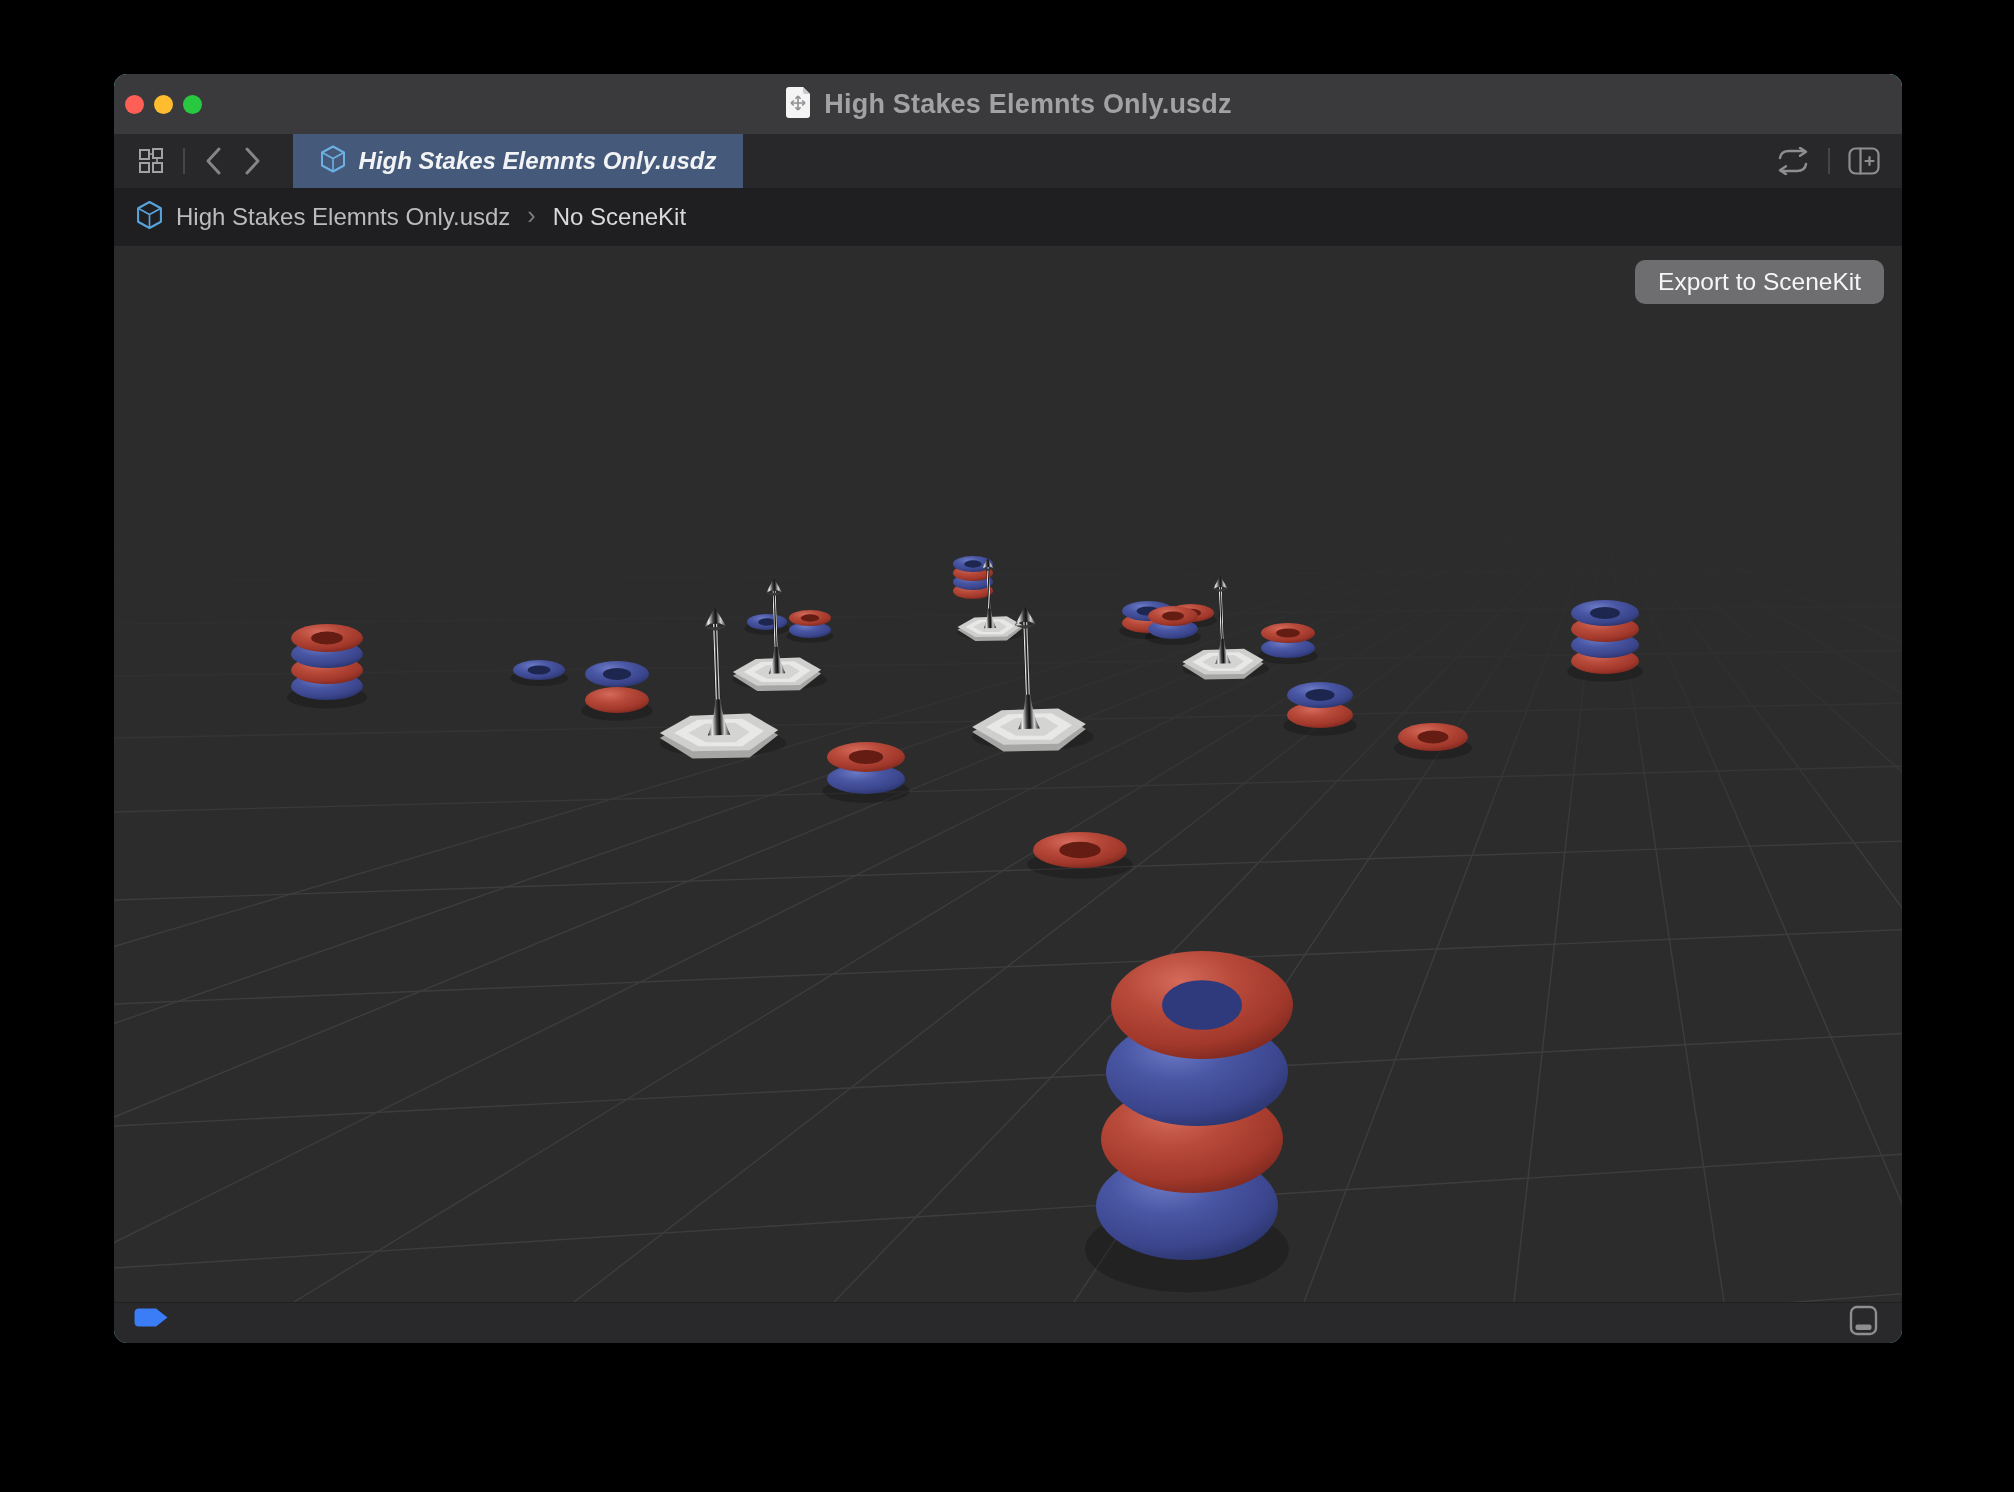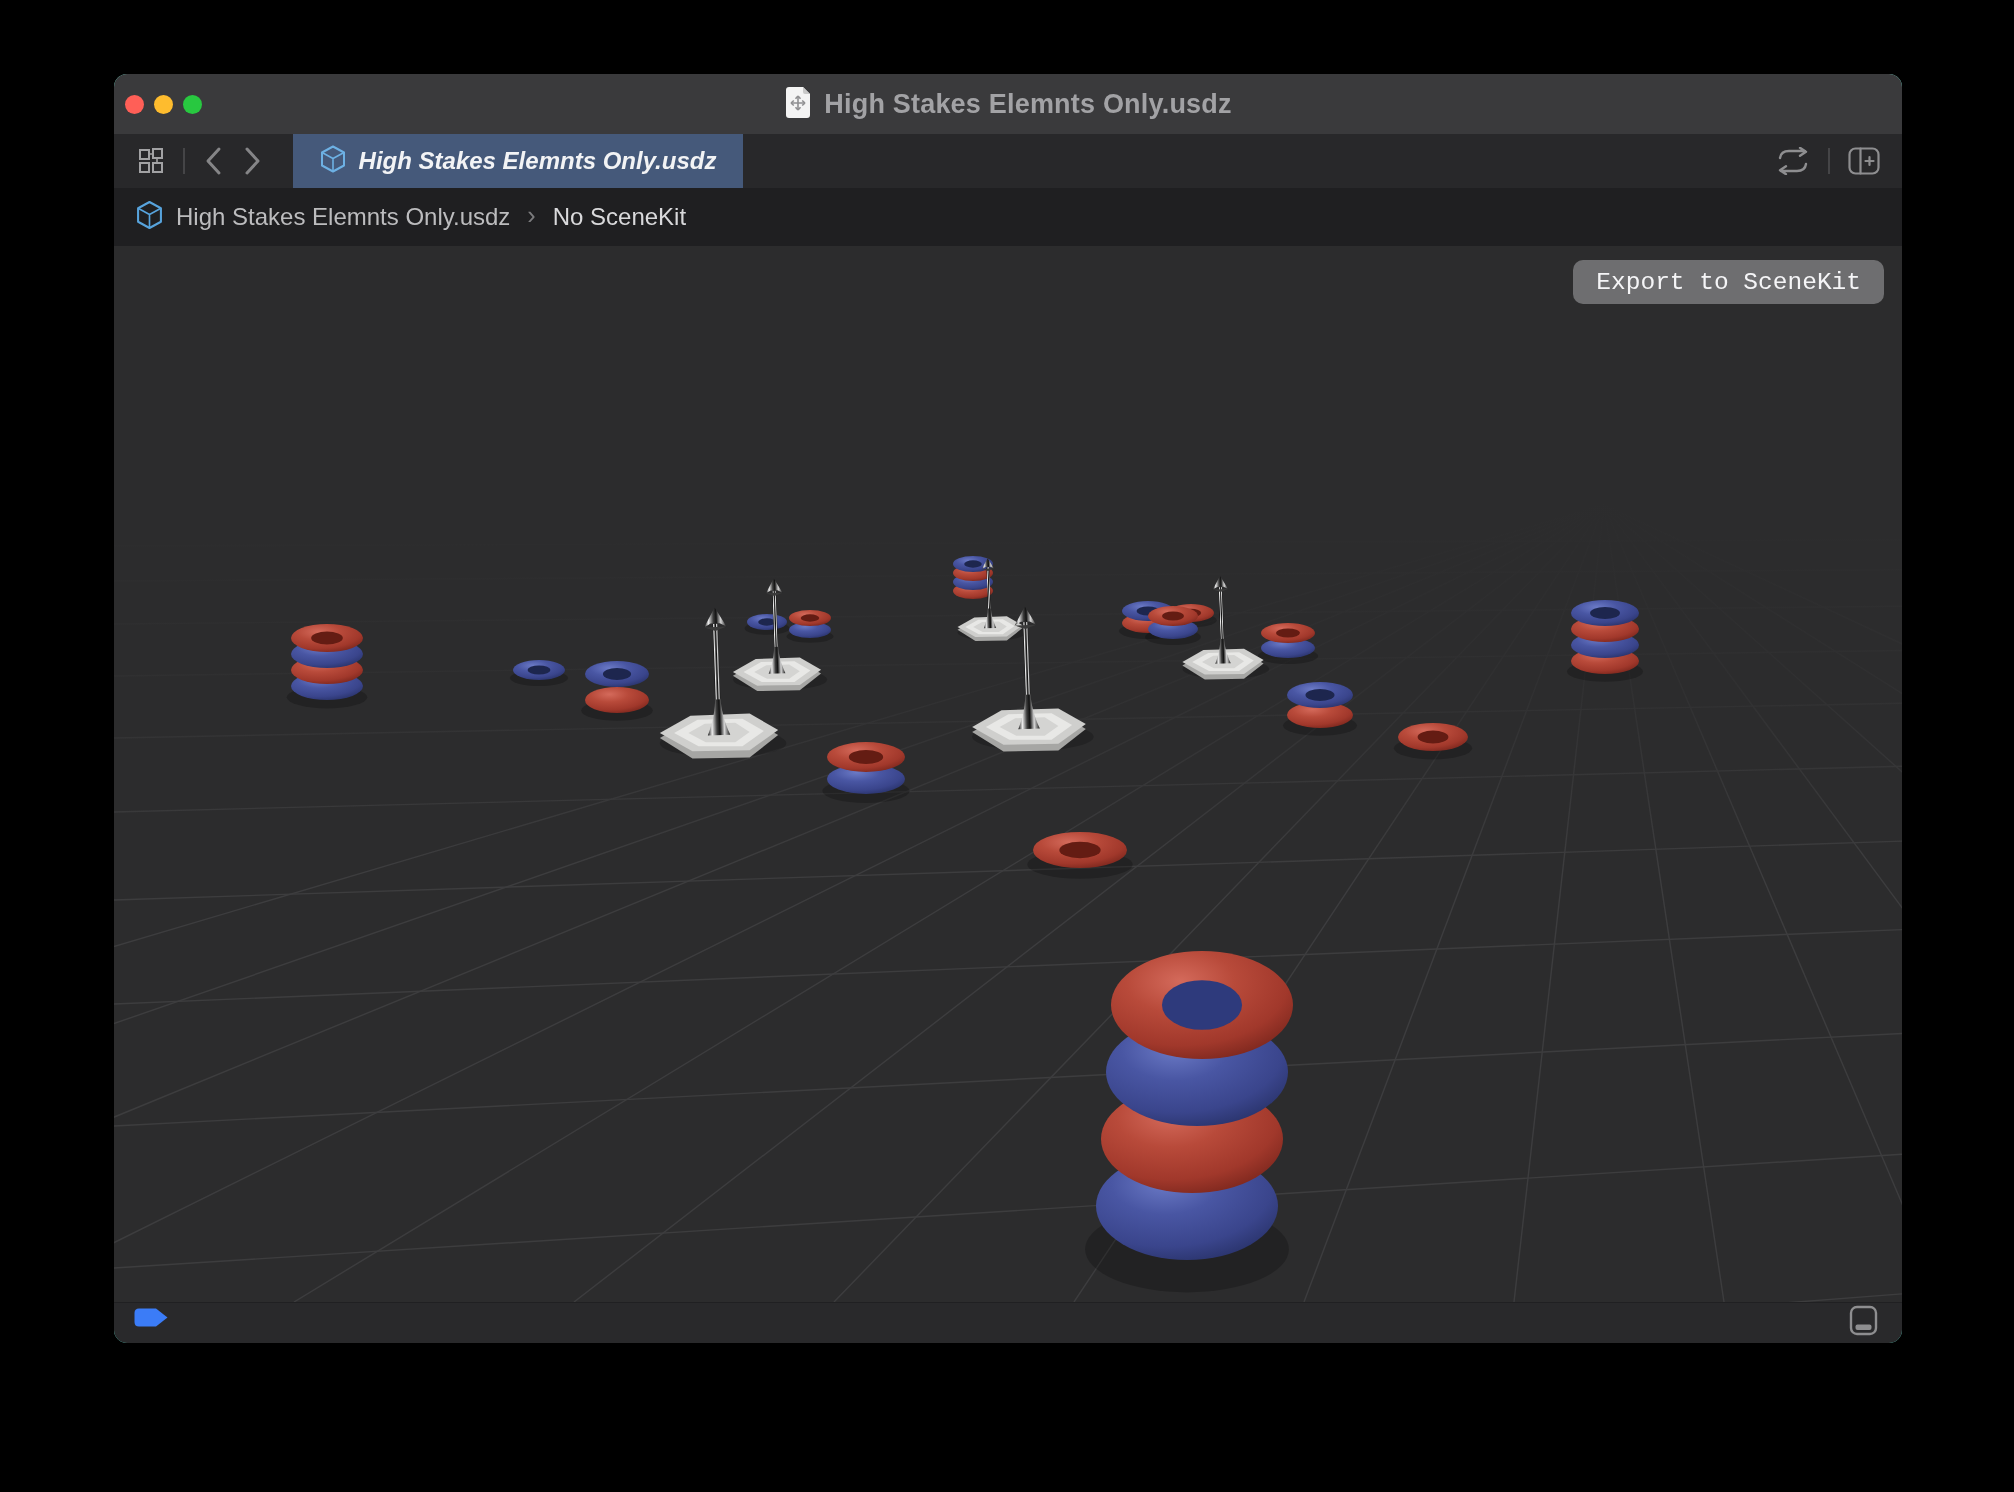--- a/index.html
+++ b/index.html
@@ -38,21 +38,21 @@
   .crumb-file { font-size:24px; color:#bcbcbe; }
   .crumb-sep { font-size:25px; color:#7c7c7e; padding:0 4px 3px 4px; }
   .crumb-sel { font-size:24px; color:#d9d9db; }
 
   
   .viewport { position:relative; flex:1 1 auto; background:#2c2c2d; overflow:hidden; }
   #scene, #scene svg { position:absolute; inset:0; width:100%; height:100%; display:block; }
   .export-btn {
     position:absolute; top:14px; right:18px; height:44px; padding:0 23px;
     background:rgba(116,116,118,0.92); border:none; border-radius:10px;
-    color:#f5f5f7; font-size:24.5px; font-weight:500; font-family:Liberation Mono, monospace;
+    color:#f5f5f7; font-size:24.5px; font-weight:500; font-family:Liberation Sans, sans-serif;
     display:flex; align-items:center; z-index:5; cursor:default;
   }
 
   
   .bottombar { position:relative; height:41px; flex:0 0 41px; background:#29292b; border-top:1px solid #202022; }
   .blue-indicator { position:absolute; left:20px; top:5px; }
   .bottom-toggle { position:absolute; right:24px; top:2px; }
 </style>
 </head>
 <body>

